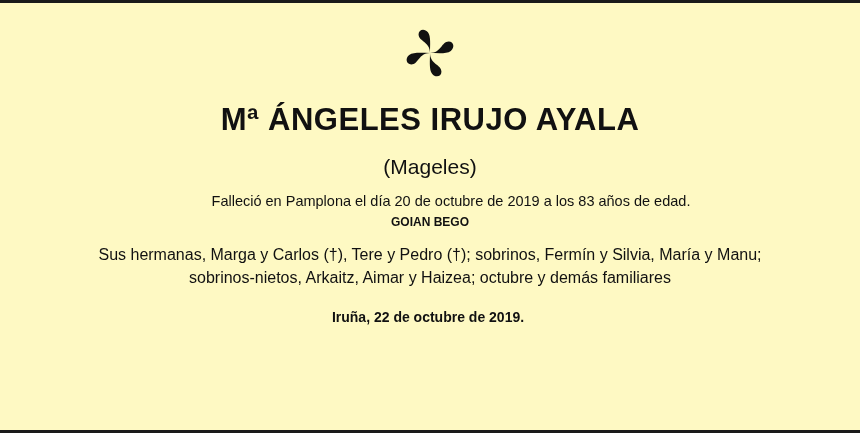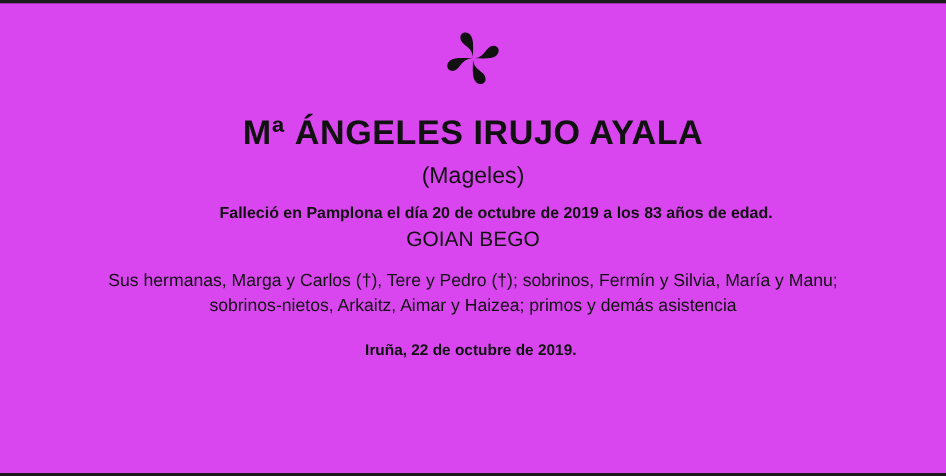--- a/index.html
+++ b/index.html
@@ -17,21 +17,21 @@
   .obituary {
     box-sizing: border-box;
     width: 860px;
     height: 433px;
     border-top: 3px solid #1a1a1a;
     border-bottom: 3px solid #1a1a1a;
     padding: 18px 60px 10px 60px;
     display: flex;
     flex-direction: column;
     align-items: center;
-    background: #d946ef;
+    background: #fef9c3;
   }
   .emblem-wrap {
     margin-top: 6px;
     margin-bottom: 14px;
     display: flex;
     justify-content: center;
     width: 100%;
   }
   .emblem {
     display: block;
@@ -41,37 +41,38 @@
     font-weight: bold;
     letter-spacing: 0.5px;
     text-align: center;
     line-height: 1.1;
     margin: 6px 0 2px 0;
     color: #111111;
   }
   .nickname {
     font-size: 21px;
     text-align: center;
-    margin: 8px 0 14px 0;
+    margin: 16px 0 14px 0;
     color: #111111;
     font-weight: normal;
   }
   .death-line {
     font-size: 14.5px;
-    font-weight: bold;
+    font-weight: normal;
     text-align: left;
     margin: 0 0 6px 0;
     color: #111111;
     padding-left: 42px;
   }
   .motto {
-    font-size: 19px;
+    font-size: 12px;
     text-align: right;
     margin: 0 0 14px 0;
     color: #111111;
+    font-weight: bold;
   }
   .family {
     font-size: 16px;
     text-align: center;
     line-height: 1.45;
     margin: 0 0 16px 0;
     max-width: 720px;
     color: #111111;
   }
   .paragraph {
@@ -115,20 +116,20 @@
   <div class="deceased-name">Mª ÁNGELES IRUJO AYALA</div>
 
   <div class="nickname">(Mageles)</div>
 
   <div class="death-line">Falleció en Pamplona el día 20 de octubre de 2019 a los 83 años de edad.</div>
 
   <div class="motto">GOIAN BEGO</div>
 
   <div class="family">
     <div>Sus hermanas, Marga y Carlos (†), Tere y Pedro (†); sobrinos, Fermín y Silvia, María y Manu;</div>
-    <div>sobrinos-nietos, Arkaitz, Aimar y Haizea; primos y demás asistencia</div>
+    <div>sobrinos-nietos, Arkaitz, Aimar y Haizea; octubre y demás familiares</div>
   </div>
 
 
 
   <div class="closing">Iruña, 22 de octubre de 2019.</div>
 
 </div>
 
 </body></html>

